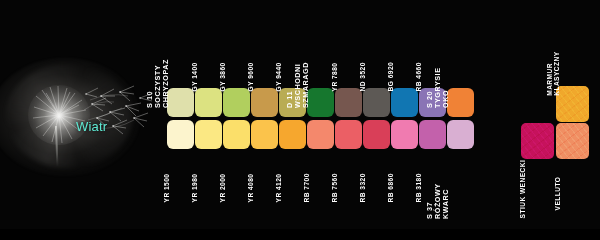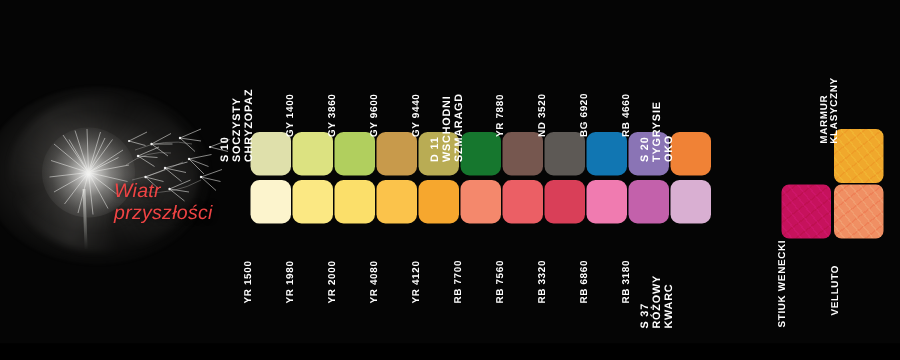--- a/index.html
+++ b/index.html
@@ -75,26 +75,25 @@
     transform: rotate(-2deg);
     transform-origin: top center;
   }
   .seed-field { position: absolute; left: 0; top: 0; width: 160px; height: 229px; }
 
   
   #hero-caption {
     position: absolute;
     left: 76px; top: 119px;
     width: 84px;
-    color: #ef4444;
+    color: #5eead4;
     font-size: 13px;
     line-height: 15px;
     letter-spacing: 0.2px;
     text-shadow: 0 0 4px rgba(0,0,0,0.95);
-    font-style: italic;
   }
 
   
   .swatch {
     position: absolute;
     width: 27px;
     height: 29px;
     border-radius: 6px;
   }
   .swatch.textured {
@@ -199,21 +198,20 @@
         <circle cx="113" cy="126" r="0.8"></circle>
           <circle cx="97" cy="118" r="0.8"></circle>
         <circle cx="140" cy="98" r="0.7"></circle>
           <circle cx="86" cy="94" r="0.7"></circle>
       </g>
     </svg>
   </div>
 
   <div id="hero-caption">
     <div>Wiatr</div>
-    <div>przyszłości</div>
   </div>
 
   <div id="grid">
       <div class="swatch" title="S 10 SOCZYSTY CHRYZOPAZ" style="left: 167px; top: 88px; background: rgb(223, 224, 171);"></div>
       <div class="vlabel top big" style="left: 170px; top: 84px;">S 10
 SOCZYSTY
 CHRYZOPAZ</div>
       <div class="swatch" title="GY 1400" style="left: 195px; top: 88px; background: rgb(220, 226, 129);"></div>
       <div class="vlabel top" style="left: 198px; top: 84px;">GY 1400</div>
       <div class="swatch" title="GY 3860" style="left: 223px; top: 88px; background: rgb(177, 207, 94);"></div>

